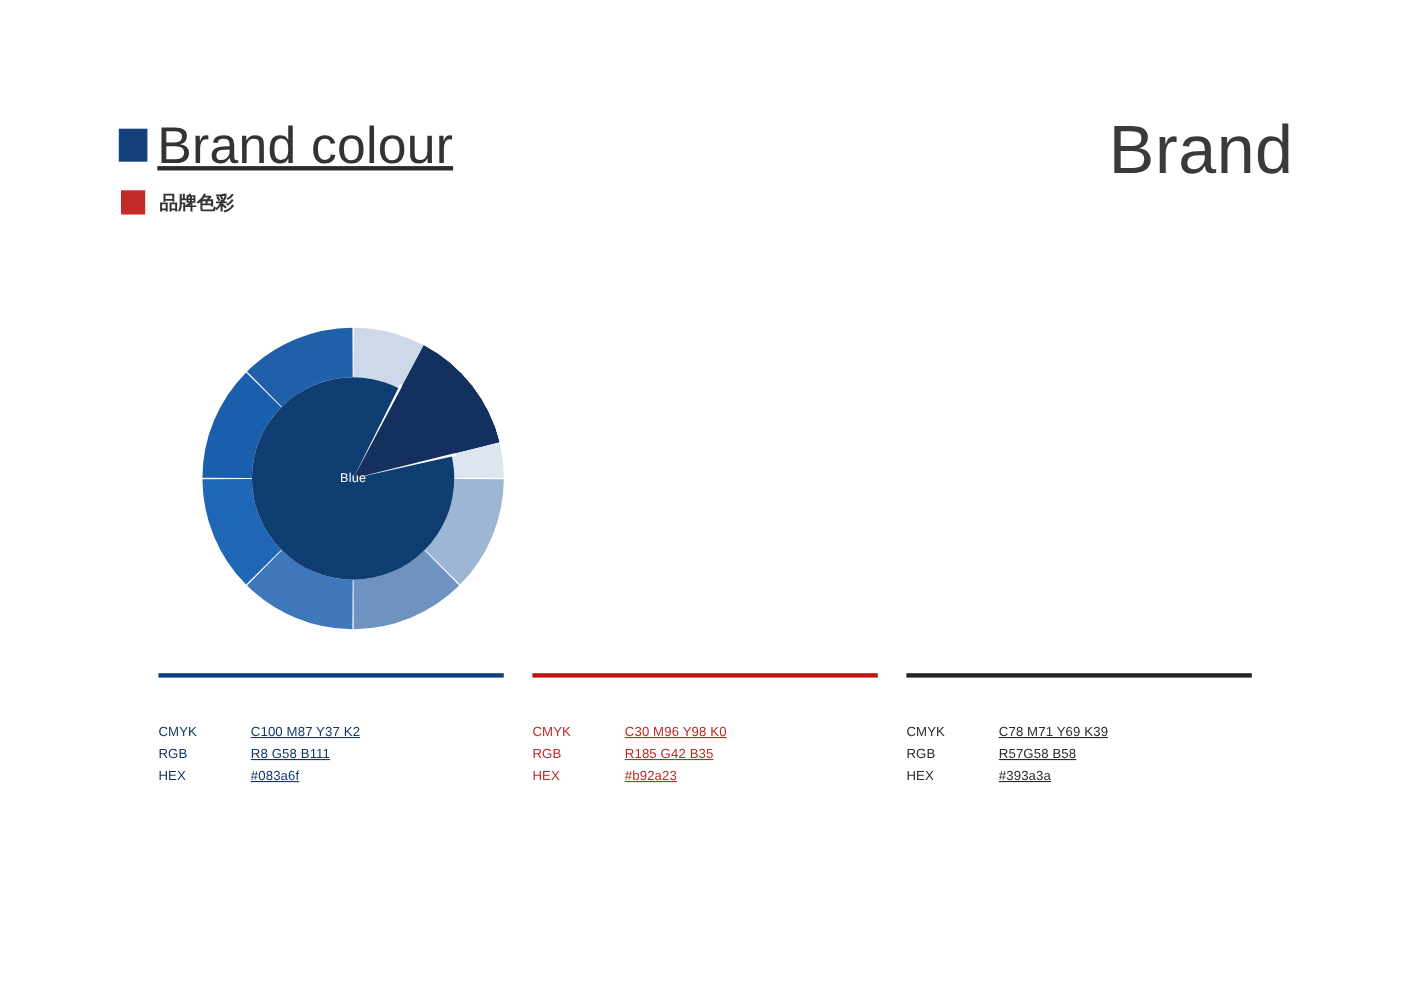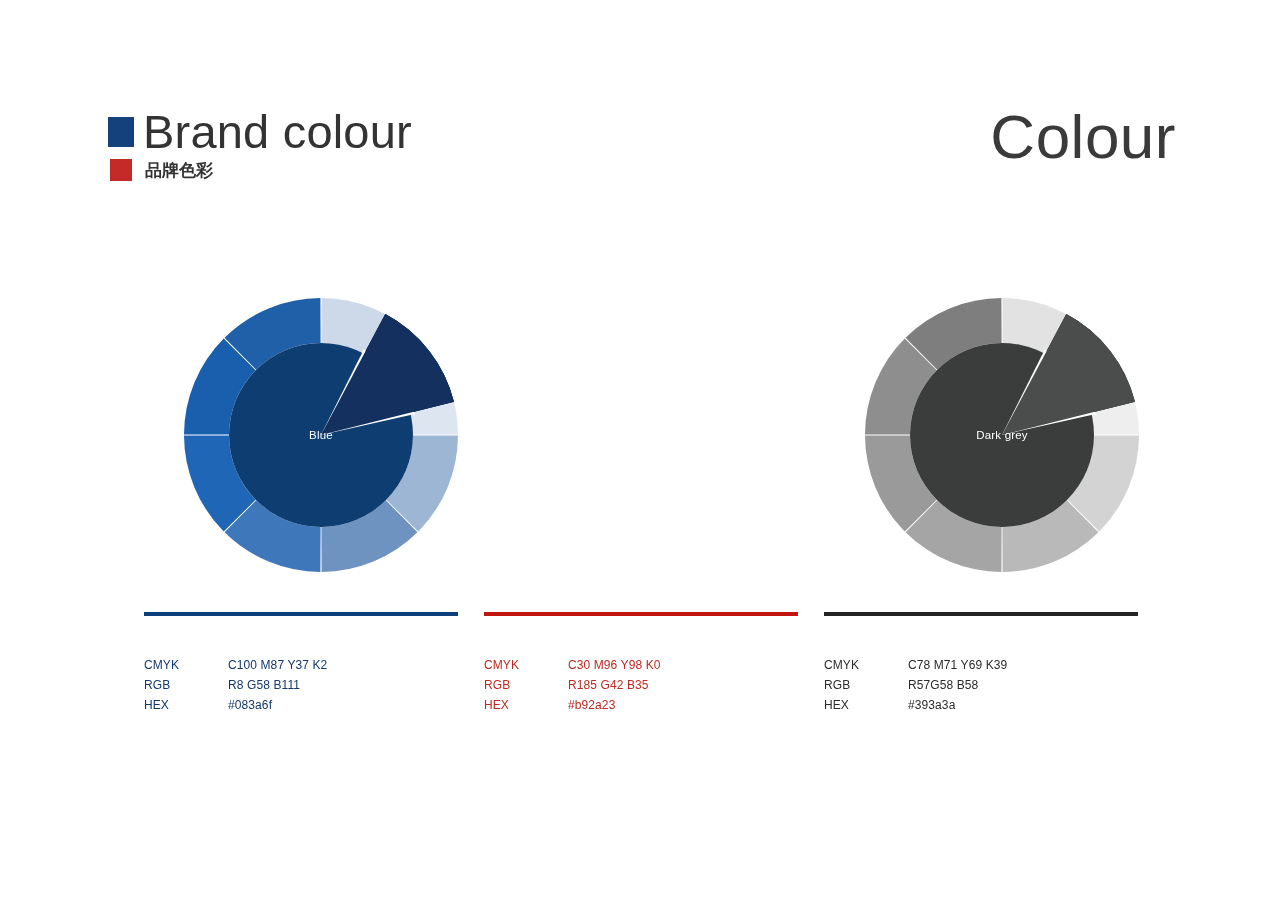--- a/index.html
+++ b/index.html
@@ -21,21 +21,21 @@
   
   .header-left {
     position: absolute;
     left: 108px;
     top: 108px;
   }
   .head-row {
     display: flex;
     align-items: center;
   }
-  .head-row-en { margin-bottom: 4px; }
+  .head-row-en { margin-bottom: 18px; text-decoration: underline; }
   .swatch {
     width: 26px;
     height: 30px;
     flex: none;
     margin-right: 9px;
   }
   .swatch-sm {
     width: 22px;
     height: 22px;
     flex: none;
@@ -127,37 +127,37 @@
   .spec-table {
     display: grid;
     grid-template-columns: 84px 1fr;
     row-gap: 3px;
     font-size: 12px;
     line-height: 17px;
     letter-spacing: 0.1px;
     margin-top: 30px;
   }
   .spec-key { white-space: nowrap; }
-  .spec-val { white-space: nowrap; }
+  .spec-val { white-space: nowrap; text-decoration: underline; }
 </style>
 </head>
 <body>
 
 <div class="header-left">
   <div class="head-row head-row-en">
     <span class="swatch" style="background: rgb(20, 64, 124);"></span>
     <span class="head-en">Brand colour</span>
   </div>
   <div class="head-row head-row-cn">
     <span class="swatch-sm" style="background: rgb(196, 42, 39);"></span>
     <span class="head-cn">品牌色彩</span>
   </div>
 </div>
 
-<div class="page-title">Colour</div>
+<div class="page-title">Brand</div>
 
 <div class="wheels">
   <div class="wheel-block wheel-blue">
       <svg class="wheel-svg" viewBox="0 0 278 278">
         <path d="M139.59777337201032 2.001304141259368 A137 137 0 0 1 235.45001725046768 41.704603539609906 L203.7693546499491 73.66294544265774 A92 92 0 0 0 139.4014244541967 47.00087577369243 Z" fill="#cdd9e9"></path>
         <path d="M236.29539646039012 42.54998274953233 A137 137 0 0 1 275.99869585874063 138.40222662798973 L230.99912422630757 138.59857554580333 A92 92 0 0 0 204.33705455734224 74.2306453500509 Z" fill="#dce5f0"></path>
         <path d="M275.99869585874063 139.59777337201027 A137 137 0 0 1 236.29539646039012 235.45001725046768 L204.33705455734224 203.7693546499491 A92 92 0 0 0 230.99912422630757 139.40142445419667 Z" fill="#9cb6d4"></path>
         <path d="M235.45001725046768 236.2953964603901 A137 137 0 0 1 139.59777337201032 275.99869585874063 L139.4014244541967 230.99912422630757 A92 92 0 0 0 203.7693546499491 204.33705455734224 Z" fill="#6e93c0"></path>
         <path d="M138.40222662798973 275.99869585874063 A137 137 0 0 1 42.54998274953232 236.2953964603901 L74.2306453500509 204.33705455734224 A92 92 0 0 0 138.59857554580333 230.99912422630757 Z" fill="#3f77bb"></path>
         <path d="M41.70460353960989 235.45001725046765 A137 137 0 0 1 2.001304141259368 139.59777337201027 L47.00087577369243 139.40142445419667 A92 92 0 0 0 73.66294544265774 203.7693546499491 Z" fill="#1f66b7"></path>
@@ -165,39 +165,20 @@
         <path d="M42.54998274953229 41.70460353960995 A137 137 0 0 1 138.40222662798973 2.001304141259368 L138.59857554580333 47.00087577369243 A92 92 0 0 0 74.23064535005088 73.66294544265777 Z" fill="#2060a8"></path>
         <path d="M139 139 L181.68497720175304 53.01167101701637 A96 96 0 0 1 232.76053872008012 118.38540859196193 Z" fill="#ffffff"></path>
         <path d="M139 139 L203.31760410166703 18.036179778327025 A137 137 0 0 1 271.9305144998115 105.85670030284552 Z" fill="#14305f"></path>
         <circle cx="139" cy="139" r="92" fill="#0e3d72"></circle>
         <path d="M139 139 L203.31760410166703 18.036179778327025 A137 137 0 0 1 271.9305144998115 105.85670030284552 Z" fill="#14305f"></path>
         <path d="M139 139 L181.53711334468312 54.05534750026003 A95 95 0 0 1 231.712092384181 118.27639206732846 Z" fill="#ffffff"></path>
         <path d="M139 139 L203.31760410166703 18.036179778327025 A137 137 0 0 1 271.9305144998115 105.85670030284552 Z" fill="#14305f"></path>
       </svg>
     <div class="center-label">Blue</div>
   </div>
-  <div class="wheel-block wheel-grey">
-      <svg class="wheel-svg" viewBox="0 0 278 278">
-        <path d="M139.59777337201032 2.001304141259368 A137 137 0 0 1 235.45001725046768 41.704603539609906 L203.7693546499491 73.66294544265774 A92 92 0 0 0 139.4014244541967 47.00087577369243 Z" fill="#e2e2e2"></path>
-        <path d="M236.29539646039012 42.54998274953233 A137 137 0 0 1 275.99869585874063 138.40222662798973 L230.99912422630757 138.59857554580333 A92 92 0 0 0 204.33705455734224 74.2306453500509 Z" fill="#eeeeee"></path>
-        <path d="M275.99869585874063 139.59777337201027 A137 137 0 0 1 236.29539646039012 235.45001725046768 L204.33705455734224 203.7693546499491 A92 92 0 0 0 230.99912422630757 139.40142445419667 Z" fill="#d3d3d3"></path>
-        <path d="M235.45001725046768 236.2953964603901 A137 137 0 0 1 139.59777337201032 275.99869585874063 L139.4014244541967 230.99912422630757 A92 92 0 0 0 203.7693546499491 204.33705455734224 Z" fill="#b9b9b9"></path>
-        <path d="M138.40222662798973 275.99869585874063 A137 137 0 0 1 42.54998274953232 236.2953964603901 L74.2306453500509 204.33705455734224 A92 92 0 0 0 138.59857554580333 230.99912422630757 Z" fill="#a5a5a5"></path>
-        <path d="M41.70460353960989 235.45001725046765 A137 137 0 0 1 2.001304141259368 139.59777337201027 L47.00087577369243 139.40142445419667 A92 92 0 0 0 73.66294544265774 203.7693546499491 Z" fill="#9a9a9a"></path>
-        <path d="M2.001304141259368 138.40222662798976 A137 137 0 0 1 41.704603539609906 42.54998274953232 L73.66294544265774 74.2306453500509 A92 92 0 0 0 47.00087577369243 138.59857554580336 Z" fill="#8e8e8e"></path>
-        <path d="M42.54998274953229 41.70460353960995 A137 137 0 0 1 138.40222662798973 2.001304141259368 L138.59857554580333 47.00087577369243 A92 92 0 0 0 74.23064535005088 73.66294544265777 Z" fill="#7e7e7e"></path>
-        <path d="M139 139 L181.68497720175304 53.01167101701637 A96 96 0 0 1 232.76053872008012 118.38540859196193 Z" fill="#ffffff"></path>
-        <path d="M139 139 L203.31760410166703 18.036179778327025 A137 137 0 0 1 271.9305144998115 105.85670030284552 Z" fill="#4b4c4c"></path>
-        <circle cx="139" cy="139" r="92" fill="#3b3c3c"></circle>
-        <path d="M139 139 L203.31760410166703 18.036179778327025 A137 137 0 0 1 271.9305144998115 105.85670030284552 Z" fill="#4b4c4c"></path>
-        <path d="M139 139 L181.53711334468312 54.05534750026003 A95 95 0 0 1 231.712092384181 118.27639206732846 Z" fill="#ffffff"></path>
-        <path d="M139 139 L203.31760410166703 18.036179778327025 A137 137 0 0 1 271.9305144998115 105.85670030284552 Z" fill="#4b4c4c"></path>
-      </svg>
-    <div class="center-label">Dark grey</div>
-  </div>
 </div>
 
 <div class="spec spec-blue" style="color: rgb(18, 56, 107);">
   <div class="spec-rule" style="background: rgb(13, 63, 125);"></div>
   <div class="spec-table">
     <span class="spec-key">CMYK</span>
     <span class="spec-val">C100 M87 Y37 K2</span>
     <span class="spec-key">RGB</span>
     <span class="spec-val">R8 G58 B111</span>
     <span class="spec-key">HEX</span>

